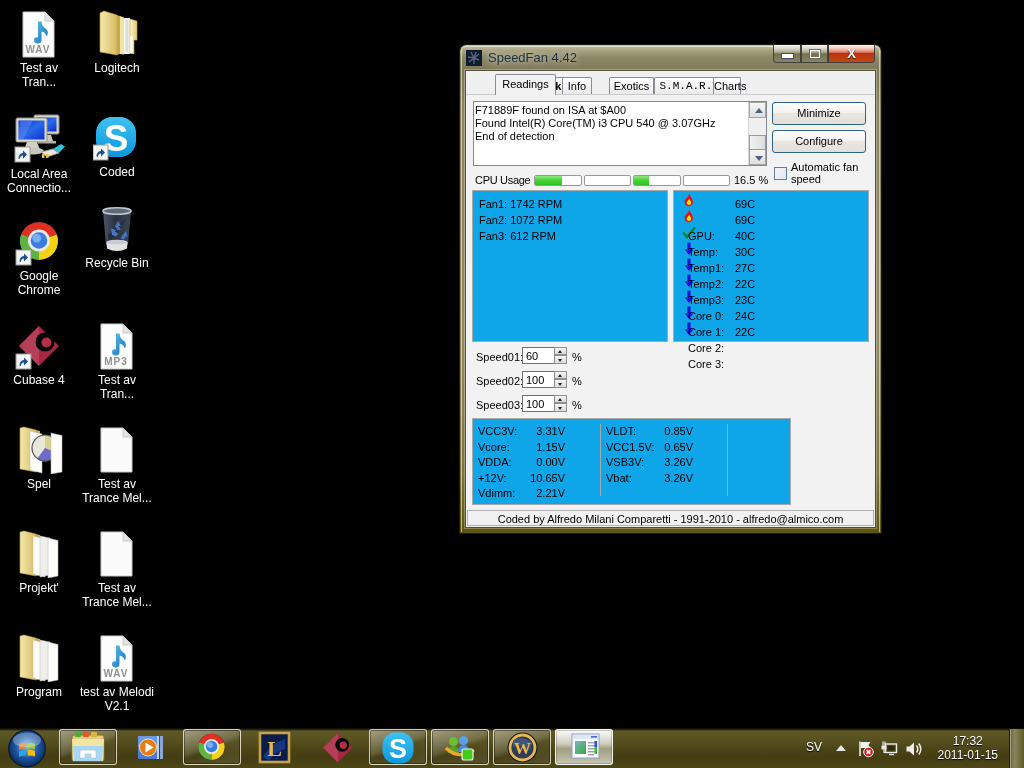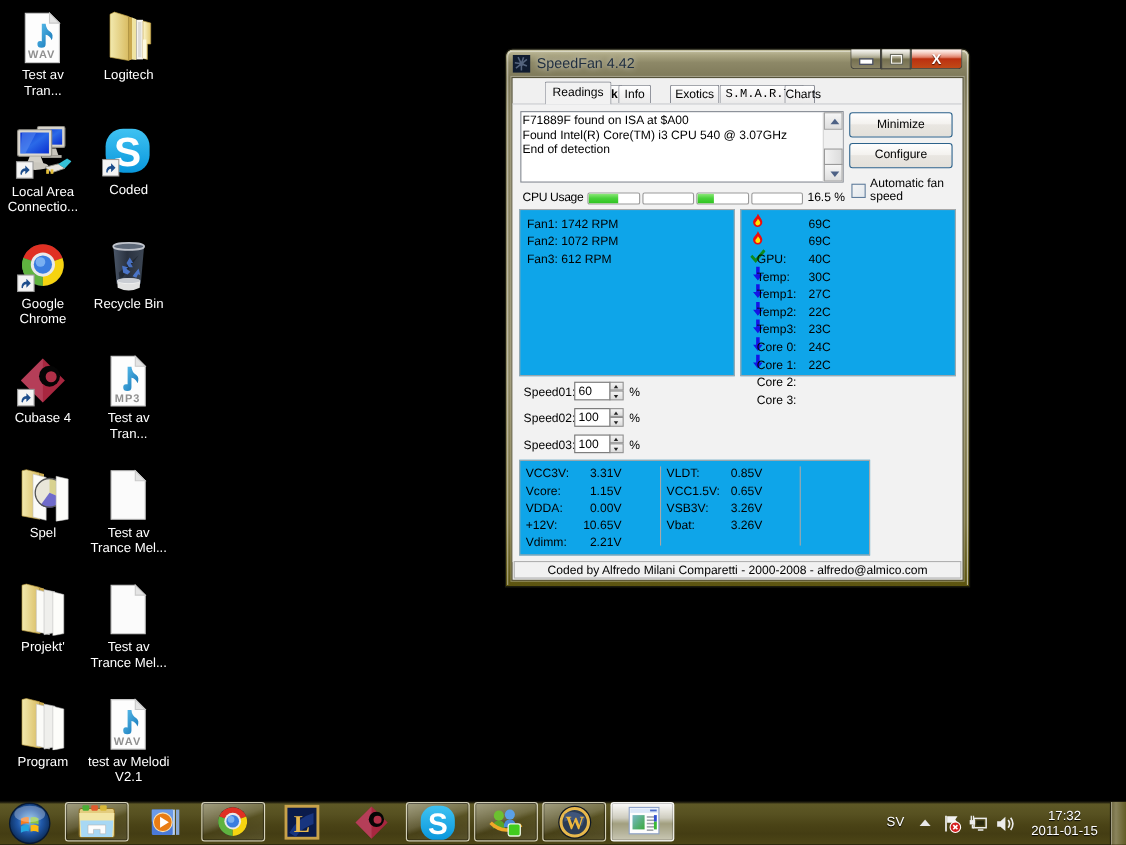--- a/index.html
+++ b/index.html
@@ -184,21 +184,21 @@
     </svg>
  <div class="dlbl">Coded</div>
 </div>
 <div class="dcell" style="left:0px;top:218px">
  <svg width="48" height="48">
       <use href="#chromeb"></use>
       <use href="#shortcut" x="1" y="32"></use>
     </svg>
  <div class="dlbl">Google<br>Chrome</div>
 </div>
-<div class="dcell" style="left:78px;top:218px">
+<div class="dcell" style="left:78px;top:205px">
  <svg width="48" height="48">
   <path d="M10,6 L38,6 L35,40 L13,40 Z" fill="url(#gbin)"></path>
   <ellipse cx="24" cy="6" rx="14" ry="3.2" fill="#5d6878" stroke="#c0c4cc" stroke-width="1.6"></ellipse>
   <path d="M33,14 L16,38 L15,30 Z" fill="#1b222c" opacity=".7"></path>
   <g fill="#4a74c8">
         <path d="M22,21 l3,-5 l3,5 l-2.2,0 l2,4 l-3.6,0 Z" opacity=".95"></path>
         <path d="M19,30 l-1,-6.5 l5.5,1.5 l-1.6,1.4 l3.6,2.6 l-2.6,2.6 Z"></path>
         <path d="M29,31 l4,-5 l1.5,6 l-2,-.6 l-1.6,3.2 l-3.4,-1.4 Z"></path>
       </g>
   <path d="M13.5,37 L34.5,37 L34,43.5 Q29,46 24,46 Q19,46 14,43.5 Z" fill="#e2e2e2"></path>
@@ -396,21 +396,21 @@
 <div class="abs t11" style="left:572px;top:399px;z-index:2">%</div>
 
 <div class="panel" style="left:472px;top:418px;width:319px;height:87px;z-index:2">
  <div style="position:absolute;left:127px;top:5px;width:1px;height:72px;background:#a8a8a8;"></div>
  <div style="position:absolute;left:254px;top:5px;width:1px;height:72px;background:#a8a8a8;"></div>
  <div class="t11" style="position:absolute;left:5px;top:5px;line-height:15.6px;">VCC3V:<br>Vcore:<br>VDDA:<br>+12V:<br>Vdimm:</div>
  <div class="t11" style="position:absolute;left:54px;top:5px;width:38px;text-align:right;line-height:15.6px;">3.31V<br>1.15V<br>0.00V<br>10.65V<br>2.21V</div>
  <div class="t11" style="position:absolute;left:133px;top:5px;line-height:15.6px;">VLDT:<br>VCC1.5V:<br>VSB3V:<br>Vbat:</div>
  <div class="t11" style="position:absolute;left:182px;top:5px;width:38px;text-align:right;line-height:15.6px;">0.85V<br>0.65V<br>3.26V<br>3.26V</div>
 </div>
-<div class="abs" style="left:467px;top:510px;width:407px;height:16px;background:#f1f1f1;border:1px solid #b0b0b0;box-sizing:border-box;z-index:2;text-align:center;font-size:11px;padding-top:2px;">Coded by Alfredo Milani Comparetti - 2000-2008 - alfredo@almico.com</div>
+<div class="abs" style="left:467px;top:510px;width:407px;height:16px;background:#f1f1f1;border:1px solid #b0b0b0;box-sizing:border-box;z-index:2;text-align:center;font-size:11px;padding-top:2px;">Coded by Alfredo Milani Comparetti - 1991-2010 - alfredo@almico.com</div>
 
 <div id="tbar"></div>
 <svg class="abs" style="left:7px;top:729px" width="40" height="39">
  <circle cx="20" cy="19.5" r="18.3" fill="url(#gorb)" stroke="#081830" stroke-width="1.2"></circle>
  <g>
   <path d="M12,15.4 Q15.2,13.2 19.2,14 L19.2,19.6 Q15.2,18.8 12,21 Z" fill="#f57c20"></path>
   <path d="M20.8,14.2 Q24.5,13 28,15 L28,20.6 Q24.5,18.8 20.8,19.8 Z" fill="#8dc63f"></path>
   <path d="M12,22.4 Q15.2,20.2 19.2,21 L19.2,26.6 Q15.2,25.8 12,28 Z" fill="#26a7e0"></path>
   <path d="M20.8,21.2 Q24.5,20.2 28,22 L28,27.6 Q24.5,25.8 20.8,26.8 Z" fill="#fdbb11"></path>
  </g>

